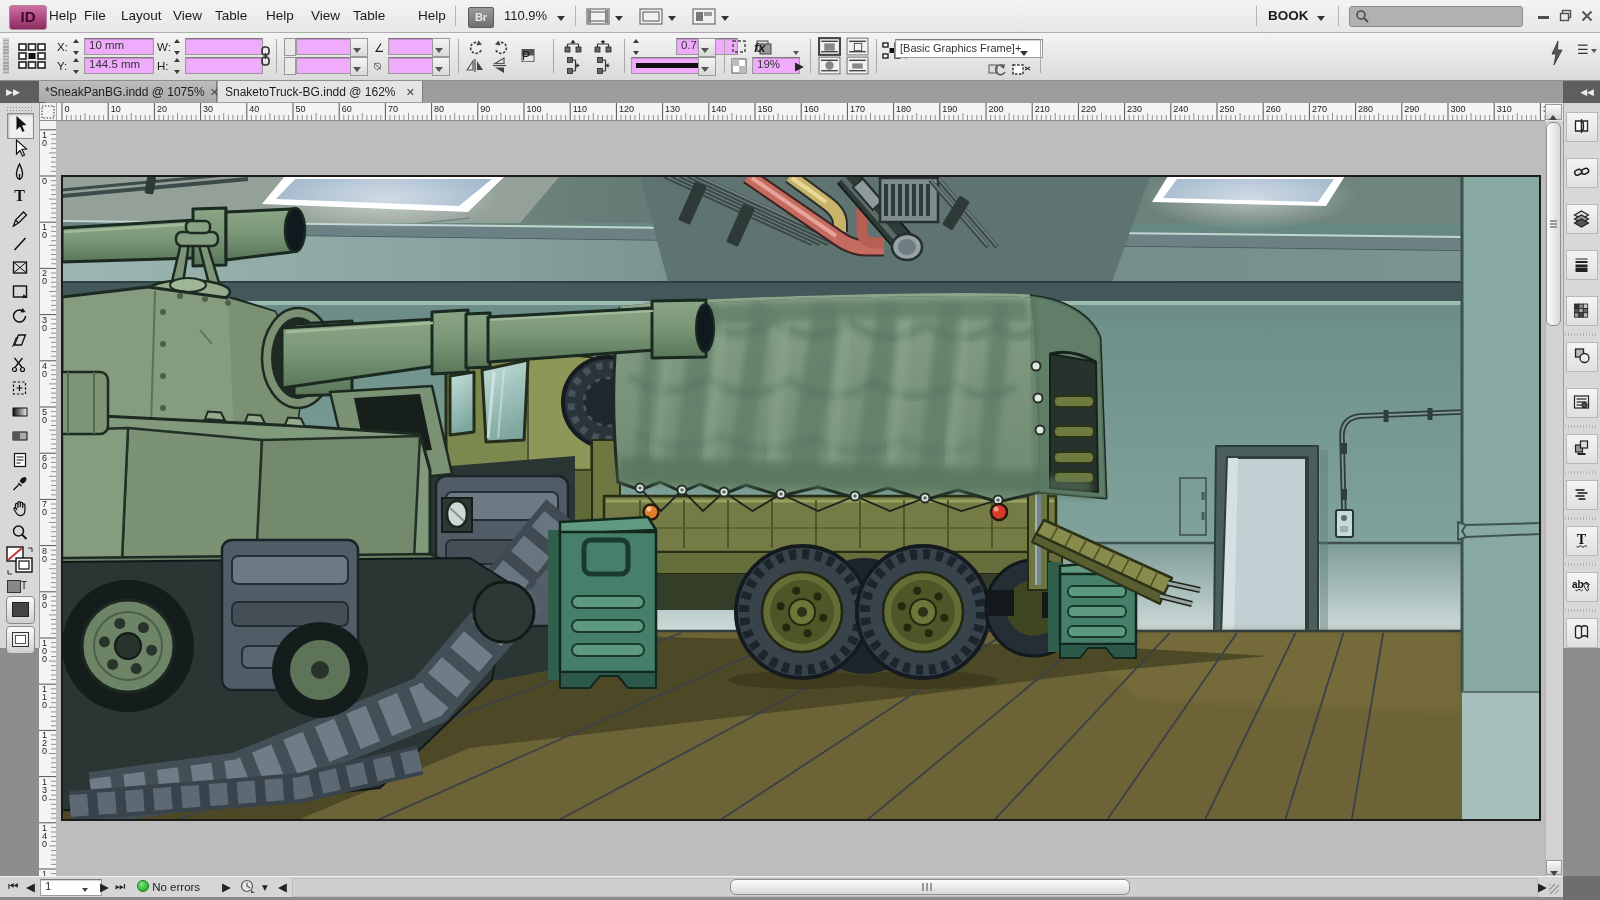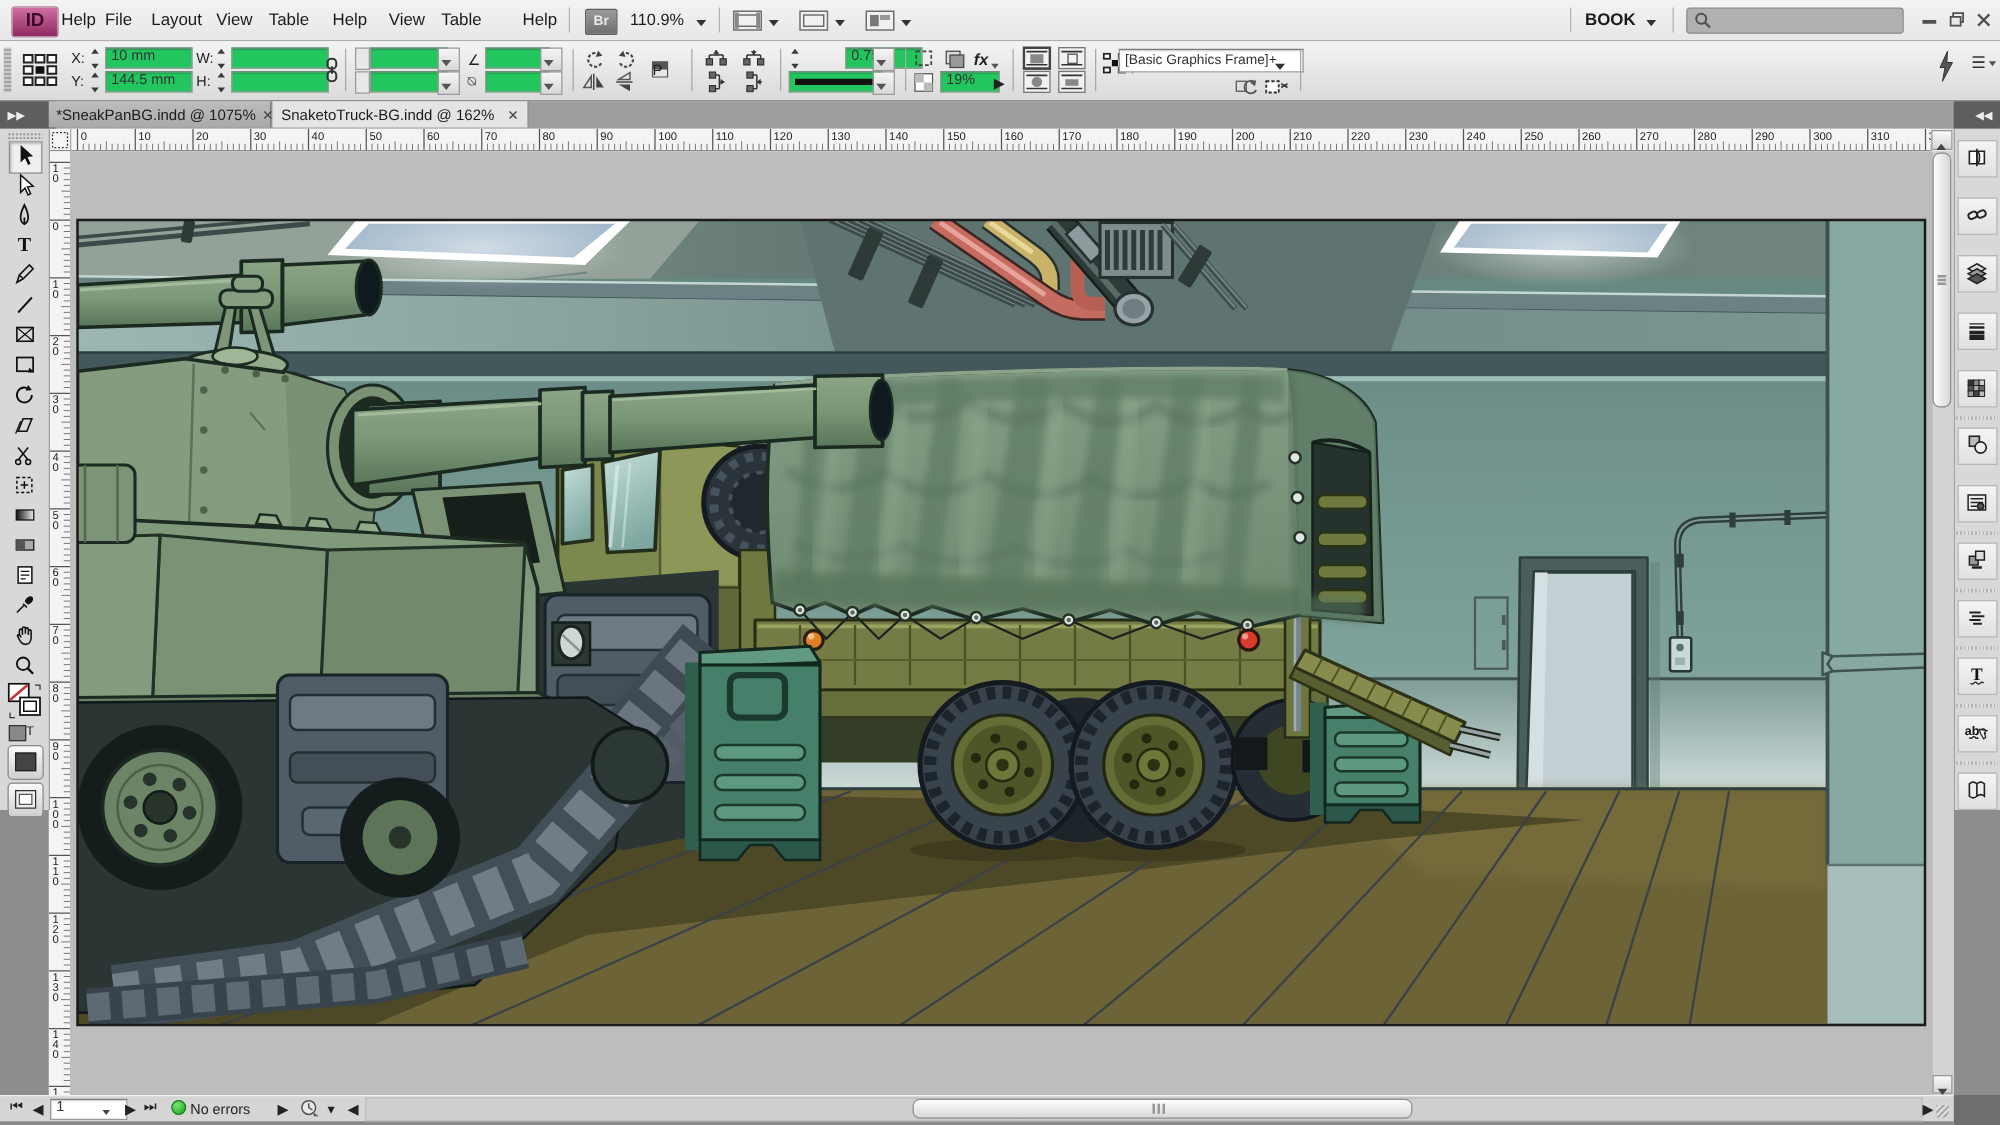--- a/index.html
+++ b/index.html
@@ -12,21 +12,21 @@
     background:linear-gradient(#d06fa4,#8e2a5f);border:1px solid #b2859d;
     color:#3f0a2a;font-weight:bold;font-size:15px;text-align:center;line-height:22px;}
   .vsep{position:absolute;top:6px;width:1px;height:20px;background:#b4b4b4;}
   #brbtn{left:468px;top:7px;width:24px;height:19px;background:linear-gradient(#9a9a9a,#6f6f6f);
     border:1px solid #5c5c5c;border-radius:2px;color:#e8e8e8;font-size:11px;font-weight:bold;
     text-align:center;line-height:18px;}
   .ddarrow{display:inline-block;width:0;height:0;border-left:4px solid transparent;
     border-right:4px solid transparent;border-top:5px solid #333;vertical-align:middle;}
   #cpanel{left:0;top:33px;width:1600px;height:47px;
     background:linear-gradient(#f4f4f4,#dadada);border-bottom:1px solid #8f8f8f;}
-  .fld{position:absolute;background:#22c55e;border:1px solid #9b9b9b;border-top-color:#7b7b7b;
+  .fld{position:absolute;background:#f0abfc;border:1px solid #9b9b9b;border-top-color:#7b7b7b;
     box-shadow:inset 0 1px 1px rgba(0,0,0,.18);font-size:11.5px;color:#333;padding:0 4px;}
   .cl{position:absolute;font-size:11.5px;color:#222;}
   .spin{position:absolute;width:11px;height:18px;}
   .spin:before,.spin:after{content:"";position:absolute;left:2px;width:0;height:0;
     border-left:3.5px solid transparent;border-right:3.5px solid transparent;}
   .spin:before{top:1px;border-bottom:4.5px solid #3a3a3a;}
   .spin:after{bottom:1px;border-top:4.5px solid #3a3a3a;}
   .csep{position:absolute;top:39px;width:1px;height:34px;background:#a8a8a8;}
   #tabrow{left:0;top:81px;width:1600px;height:22px;background:#9d9d9d;}
   #tl-dark{left:0;top:81px;width:39px;height:22px;background:#5e5e5e;color:#ededed;
@@ -224,21 +224,21 @@
 <div class="abs" style="left:698px;top:57px;width:16px;height:17px;background:linear-gradient(#f5f5f5,#d8d8d8);border:1px solid #999;"></div>
 <div class="menu" style="left:701px;top:61px;"><span class="ddarrow" style="border-top-color:#555;"></span></div>
 <div class="csep" style="left:724px;"></div>
 <svg class="abs" style="left:731px;top:39px" width="18" height="16" viewBox="0 0 18 16">
 <rect x="2" y="2" width="12" height="11" fill="none" stroke="#444" stroke-width="1.4" stroke-dasharray="3 2"></rect>
     </svg>
 <svg class="abs" style="left:755px;top:39px" width="18" height="16" viewBox="0 0 18 16">
 <rect x="2" y="2" width="11" height="10" fill="#ddd" stroke="#444"></rect>
       <rect x="5" y="5" width="11" height="10" fill="#999" stroke="#444"></rect>
     </svg>
-<div class="cl" style="left:779px;top:40px;font-style:italic;font-weight:bold;font-size:13px;">fx</div>
+<div class="cl" style="left:754px;top:40px;font-style:italic;font-weight:bold;font-size:13px;">fx</div>
 <div class="menu" style="left:793px;top:45px;"><span class="ddarrow" style="border-top-color:#555;border-left-width:3px;border-right-width:3px;border-top-width:4px;"></span></div>
 <svg class="abs" style="left:731px;top:58px" width="16" height="16" viewBox="0 0 16 16">
 <rect x="1" y="1" width="14" height="14" fill="#fff" stroke="#555"></rect>
 <rect x="1" y="1" width="7" height="7" fill="#bbb"></rect>
       <rect x="8" y="8" width="7" height="7" fill="#bbb"></rect>
     </svg>
 <div class="fld" style="left:752px;top:57px;width:38px;height:15px;">19%</div>
 <div class="cl" style="left:795px;top:59px;">▶</div>
 <div class="csep" style="left:810px;"></div>
 <svg class="abs" style="left:818px;top:37px" width="23" height="19" viewBox="0 0 22 18">

